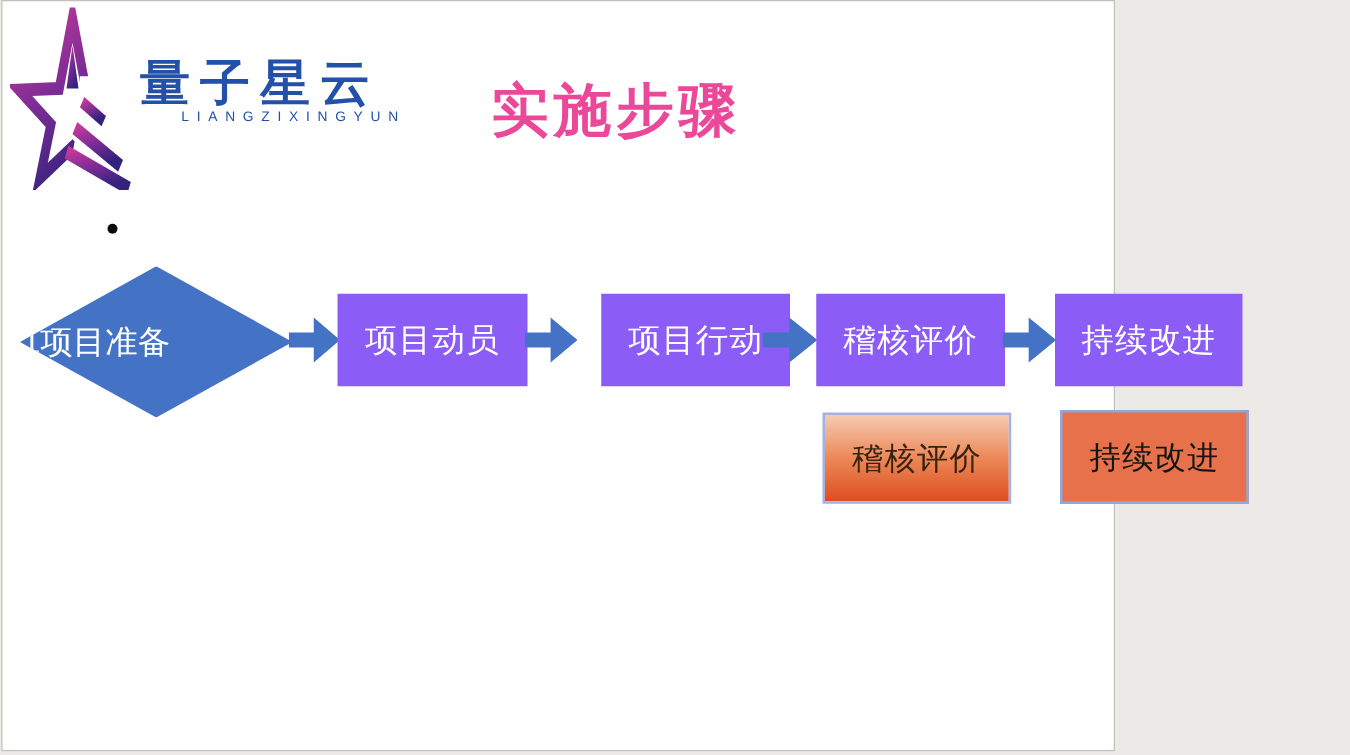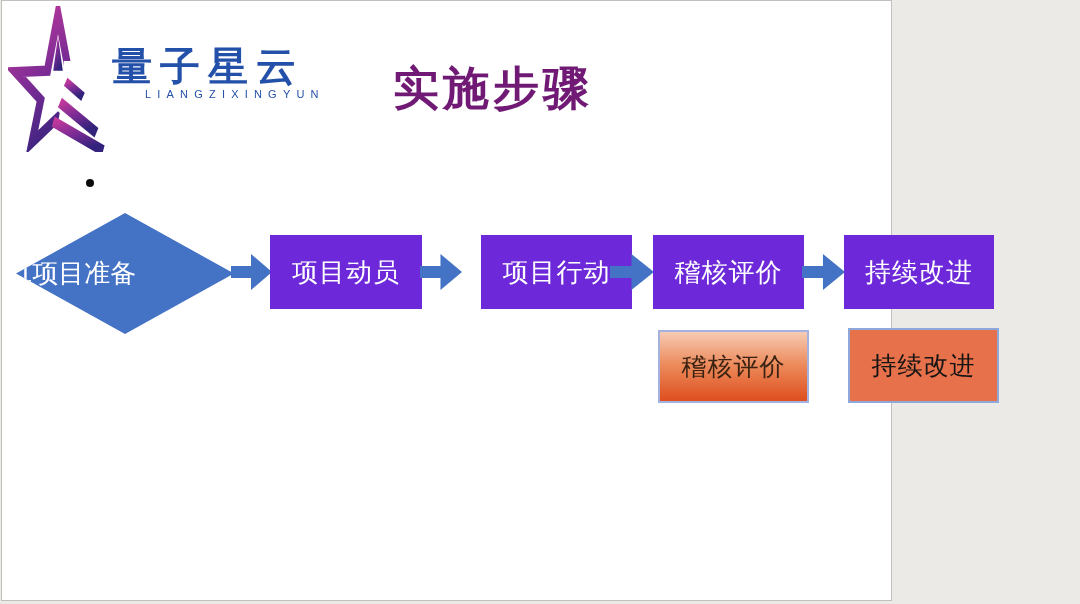--- a/index.html
+++ b/index.html
@@ -36,38 +36,38 @@
   }
   .bullet-dot {
     left: 84px; top: 178px; width: 8px; height: 8px;
     border-radius: 50%; background: #0b0b0b;
   }
 
   
   .slide-title {
     left: 391px; top: 57px;
     font-size: 46px; font-weight: 600;
-    letter-spacing: 4px; color: #701a75;
+    letter-spacing: 4px; color: #ec4899;
     white-space: nowrap;
   }
 
   
   .diamond {
     left: 14px; top: 212px; width: 218px; height: 121px;
     background: #4472C4;
     clip-path: polygon(50% 0, 100% 50%, 50% 100%, 0 50%);
     display: flex; align-items: center; justify-content: flex-start;
   }
   .diamond-label {
     width: 122px; text-align: center;
     color: #ffffff; font-size: 26px; line-height: 1.25;
   }
   .step-box {
     top: 234px; height: 74px;
-    background: #6d28d9;
+    background: #8b5cf6;
     display: flex; align-items: center; justify-content: center;
     color: #ffffff; font-size: 26px; letter-spacing: 1px;
     white-space: nowrap;
   }
   .step-1 { left: 268px; width: 152px; }
   .step-2 { left: 459px; width: 151px; margin-left: 20px; }
   .step-3 { left: 651px; width: 151px; }
   .step-4 { left: 842px; width: 150px; }
 
   .flow-arrow { top: 252px; height: 38px; }

